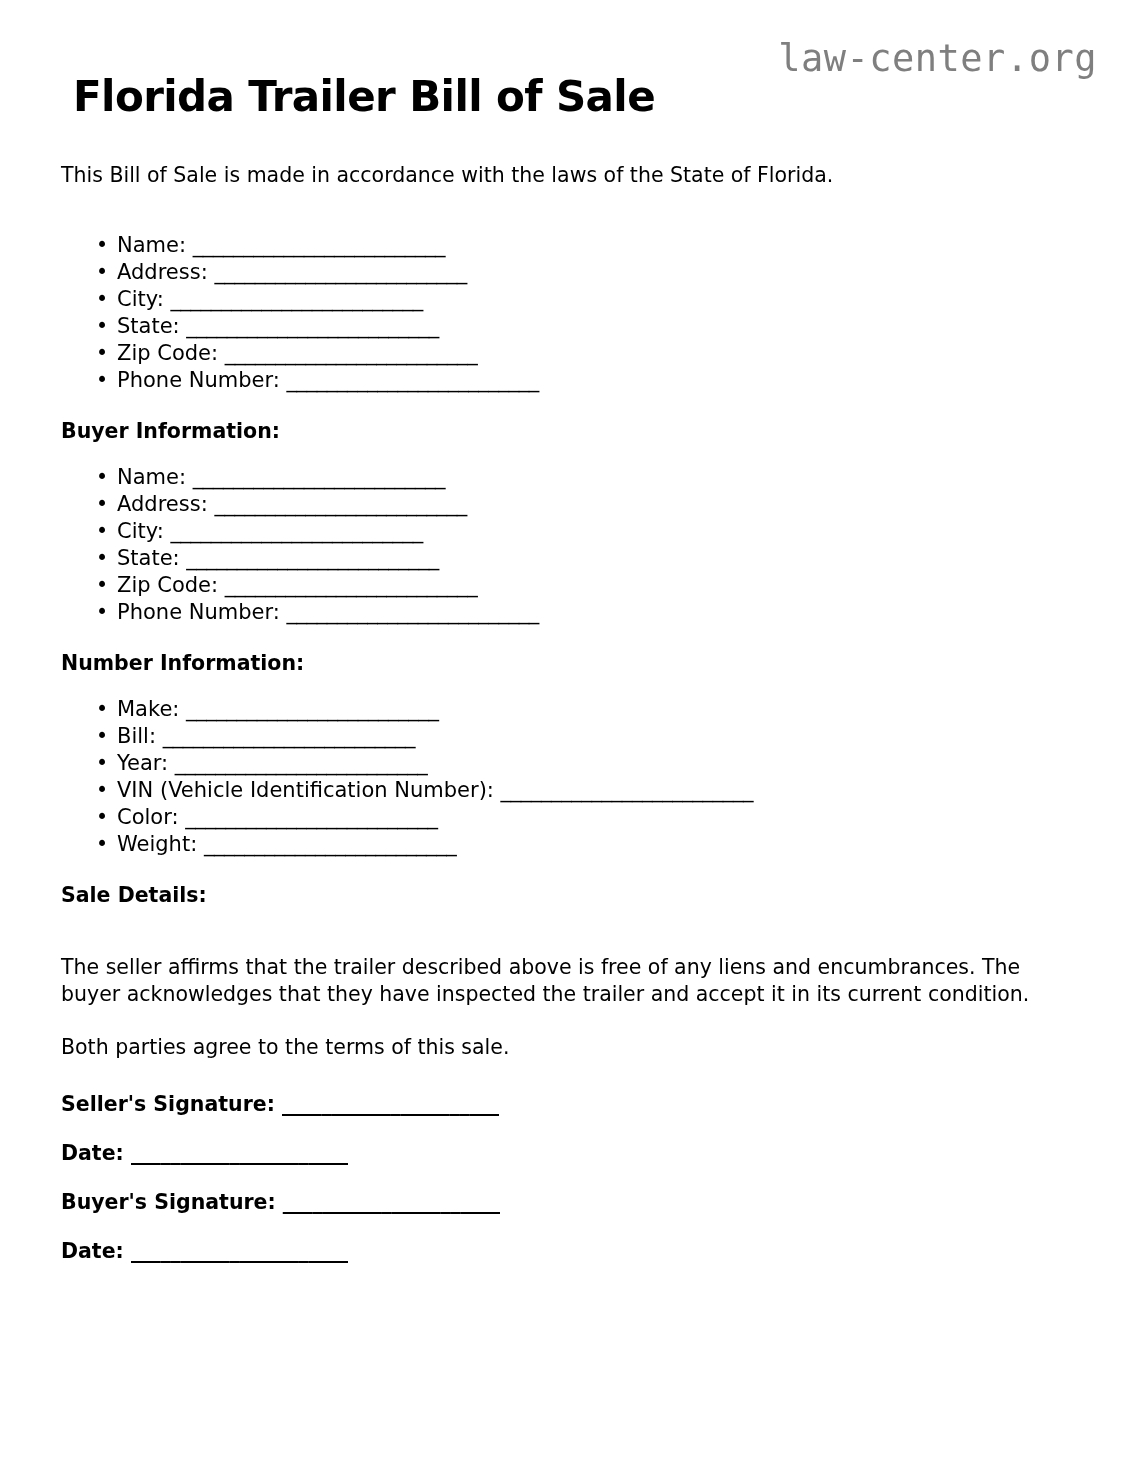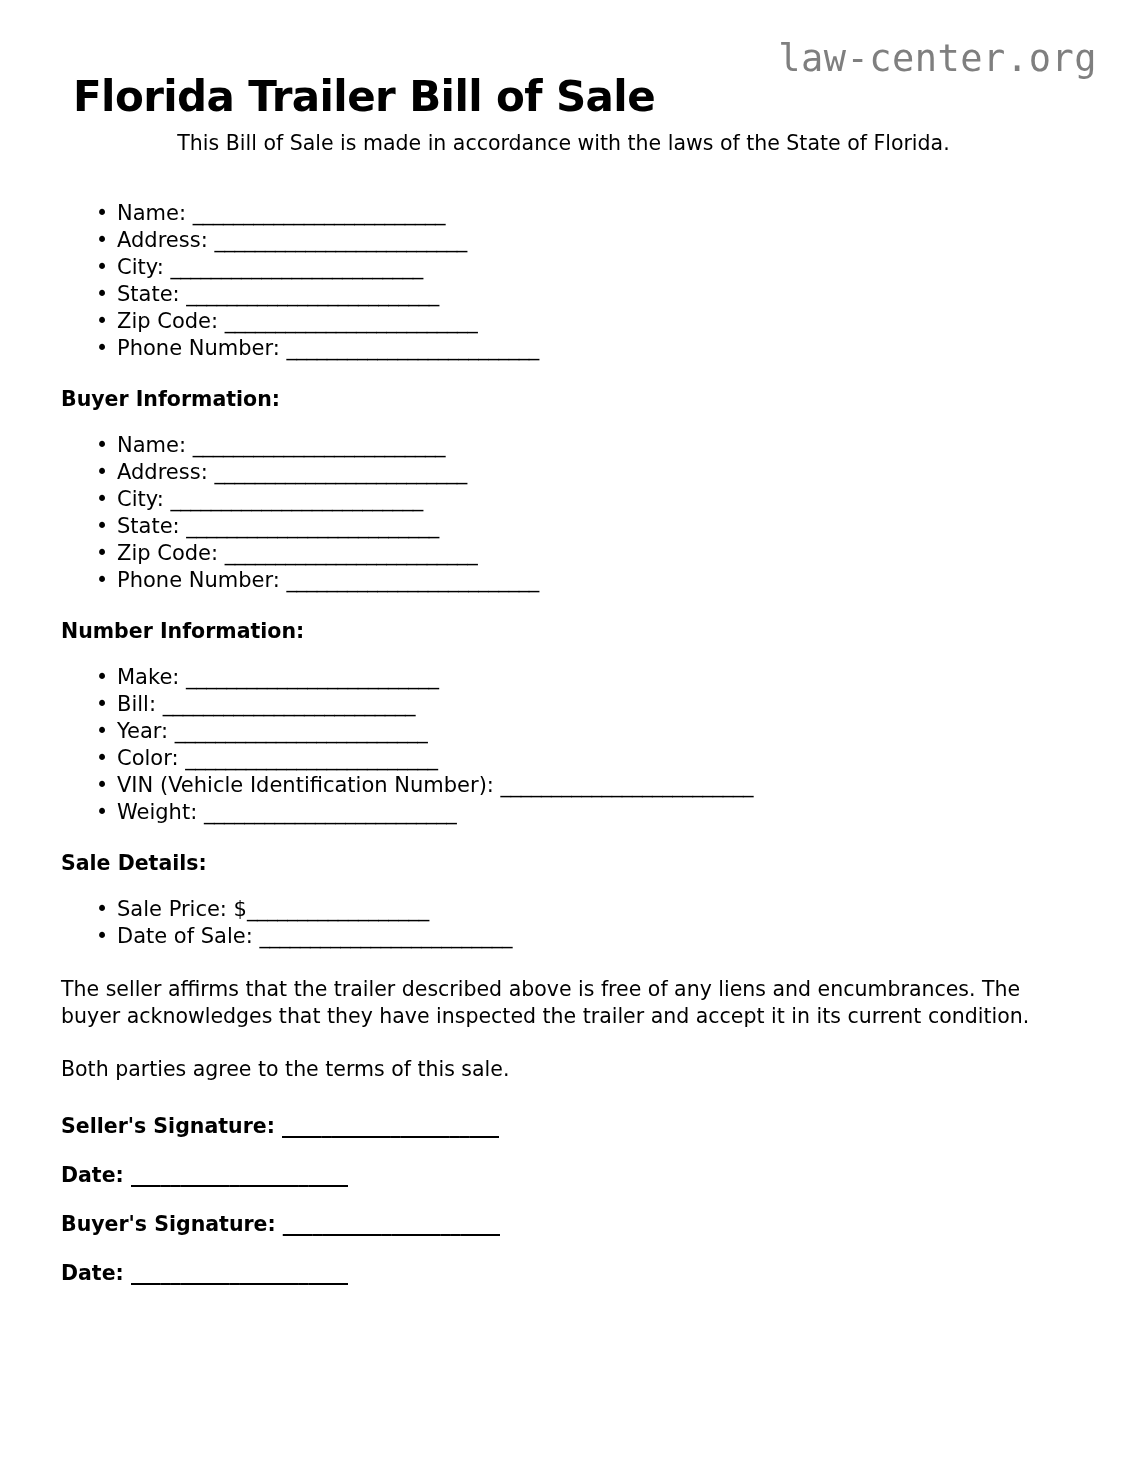--- a/index.html
+++ b/index.html
@@ -43,21 +43,21 @@
     margin: 0 0 0 12px;
     line-height: 1.18;
     color: #000;
   }
   p.intro, p.body-par {
     font-size: 20.5px;
     line-height: 27px;
     margin: 0;
     color: #000;
   }
-  p.intro { margin-top: 8px; text-align: center; }
+  p.intro { margin-top: 40px; }
   h2.section-head {
     font-size: 20.5px;
     font-weight: bold;
     margin: 0;
     line-height: 27px;
     color: #000;
   }
   .sec-gap { height: 24px; }
   .sec-gap-sm { height: 19px; }
   ul.field-list {
@@ -142,33 +142,29 @@
     </ul>
 
     <div class="sec-gap"></div>
 
     <h2 class="section-head">Number Information:</h2>
     <div class="sec-gap-sm"></div>
     <ul class="field-list">
       <li><span>Make: </span><span class="blank">_________________________</span></li>
       <li><span>Bill: </span><span class="blank">_________________________</span></li>
       <li><span>Year: </span><span class="blank">_________________________</span></li>
+      <li><span>VIN (Vehicle Identification Number): </span><span class="blank">_________________________</span></li>
       <li><span>Color: </span><span class="blank">_________________________</span></li>
-      <li><span>VIN (Vehicle Identification Number): </span><span class="blank">_________________________</span></li>
       <li><span>Weight: </span><span class="blank">_________________________</span></li>
     </ul>
 
     <div class="sec-gap"></div>
 
     <h2 class="section-head">Sale Details:</h2>
     <div class="sec-gap-sm"></div>
-    <ul class="field-list">
-      <li><span>Sale Price: $</span><span class="blank">__________________</span></li>
-      <li><span>Date of Sale: </span><span class="blank">_________________________</span></li>
-    </ul>
 
     <div class="par-block">
       <p class="body-par">The seller affirms that the trailer described above is free of any liens and encumbrances. The buyer acknowledges that they have inspected the trailer and accept it in its current condition.</p>
     </div>
 
     <div class="par-block2">
       <p class="body-par">Both parties agree to the terms of this sale.</p>
     </div>
 
     <div class="sig-block">

